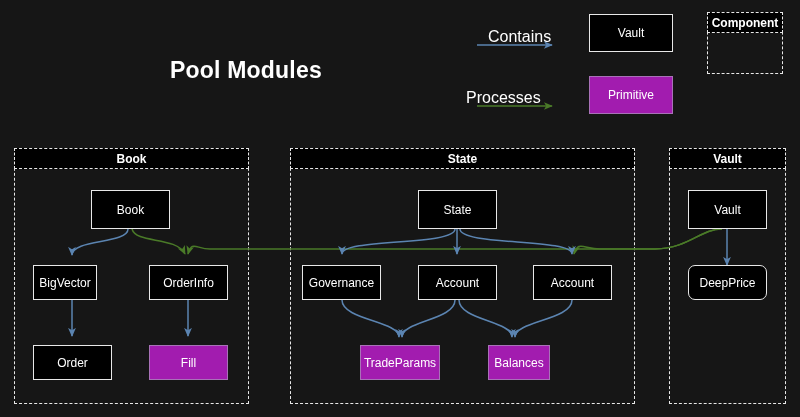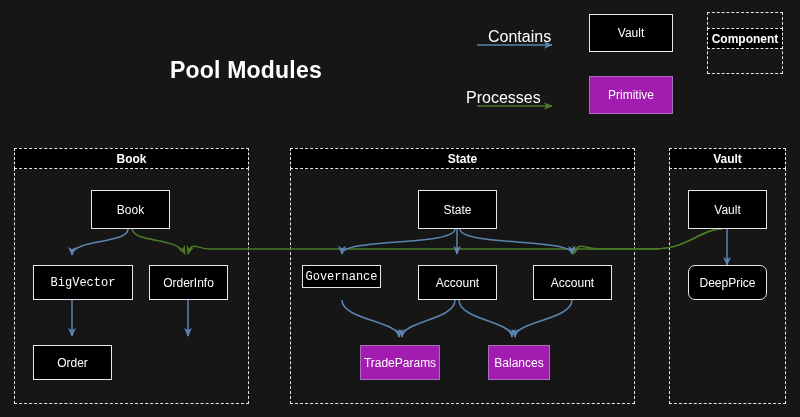--- a/index.html
+++ b/index.html
@@ -80,21 +80,21 @@
   <div class="legend-label" style="left:466px;top:89px;">Processes</div>
 
   <div class="node module" style="left:589px;top:14px;width:84px;height:38px;">
     <span>Vault</span>
   </div>
   <div class="node primitive" style="left:589px;top:76px;width:84px;height:38px;">
     <span>Primitive</span>
   </div>
 
   <div class="container" style="left:707px;top:12px;width:76px;height:62px;"></div>
-  <div class="container-header" style="left:707px;top:12px;width:76px;height:21px;margin-top:16px;">
+  <div class="container-header" style="left:707px;top:12px;width:76px;height:21px;">
     <span>Component</span>
   </div>
 
   <div class="container" style="left:14px;top:148px;width:235px;height:256px;"></div>
   <div class="container-header" style="left:14px;top:148px;width:235px;height:21px;">
     <span>Book</span>
   </div>
 
   <div class="container" style="left:290px;top:148px;width:345px;height:256px;"></div>
   <div class="container-header" style="left:290px;top:148px;width:345px;height:21px;">
@@ -147,34 +147,37 @@
 
       <path d="M572,300 C572,320 515,321 515,337" stroke="#5b84b1" marker-end="url(#arrow-blue)"></path>
 
       <path d="M727,229 L727,265" stroke="#5b84b1" marker-end="url(#arrow-blue)"></path>
     </g>
   </svg>
 
   <div class="node module" style="left:91px;top:190px;width:79px;height:39px;">
     <span>Book</span>
   </div>
-  <div class="node module" style="left:33px;top:265px;width:100px;height:35px;font-family:Liberation Mono, monospace;">
+  <div class="node module" style="left:33px;top:265px;width:64px;height:35px;">
     <span>BigVector</span>
   </div>
   <div class="node module" style="left:149px;top:265px;width:79px;height:35px;">
     <span>OrderInfo</span>
   </div>
   <div class="node module" style="left:33px;top:345px;width:79px;height:35px;">
     <span>Order</span>
   </div>
+  <div class="node primitive" style="left:149px;top:345px;width:79px;height:35px;">
+    <span>Fill</span>
+  </div>
 
   <div class="node module" style="left:418px;top:190px;width:79px;height:39px;">
     <span>State</span>
   </div>
-  <div class="node module" style="left:302px;top:265px;width:79px;height:23px;font-family:Liberation Mono, monospace;">
+  <div class="node module" style="left:302px;top:265px;width:79px;height:35px;">
     <span>Governance</span>
   </div>
   <div class="node module" style="left:418px;top:265px;width:79px;height:35px;">
     <span>Account</span>
   </div>
   <div class="node module" style="left:533px;top:265px;width:79px;height:35px;">
     <span>Account</span>
   </div>
   <div class="node primitive" style="left:360px;top:345px;width:80px;height:35px;">
     <span>TradeParams</span>

